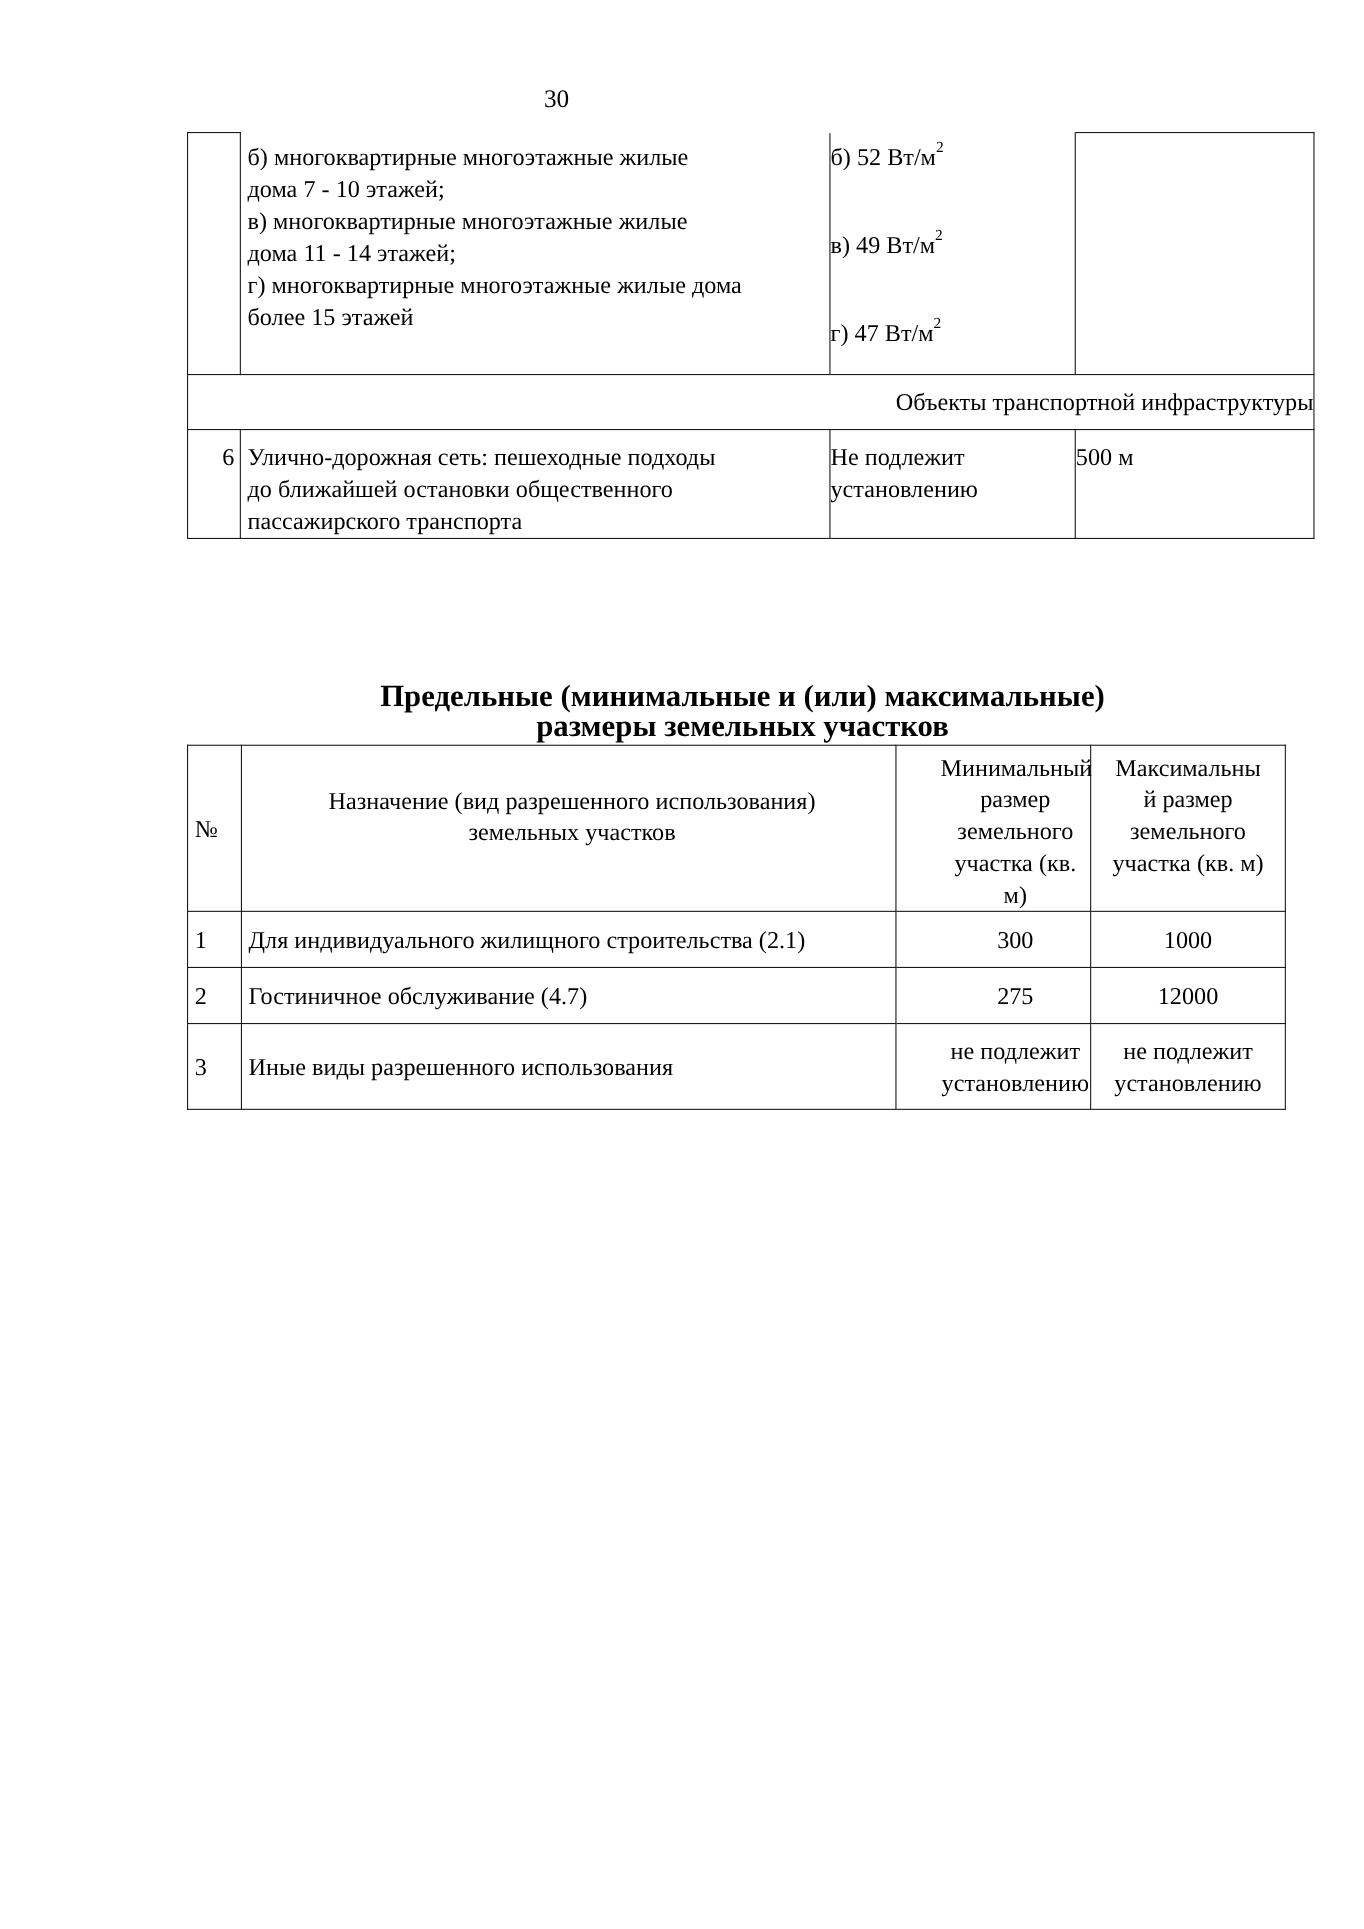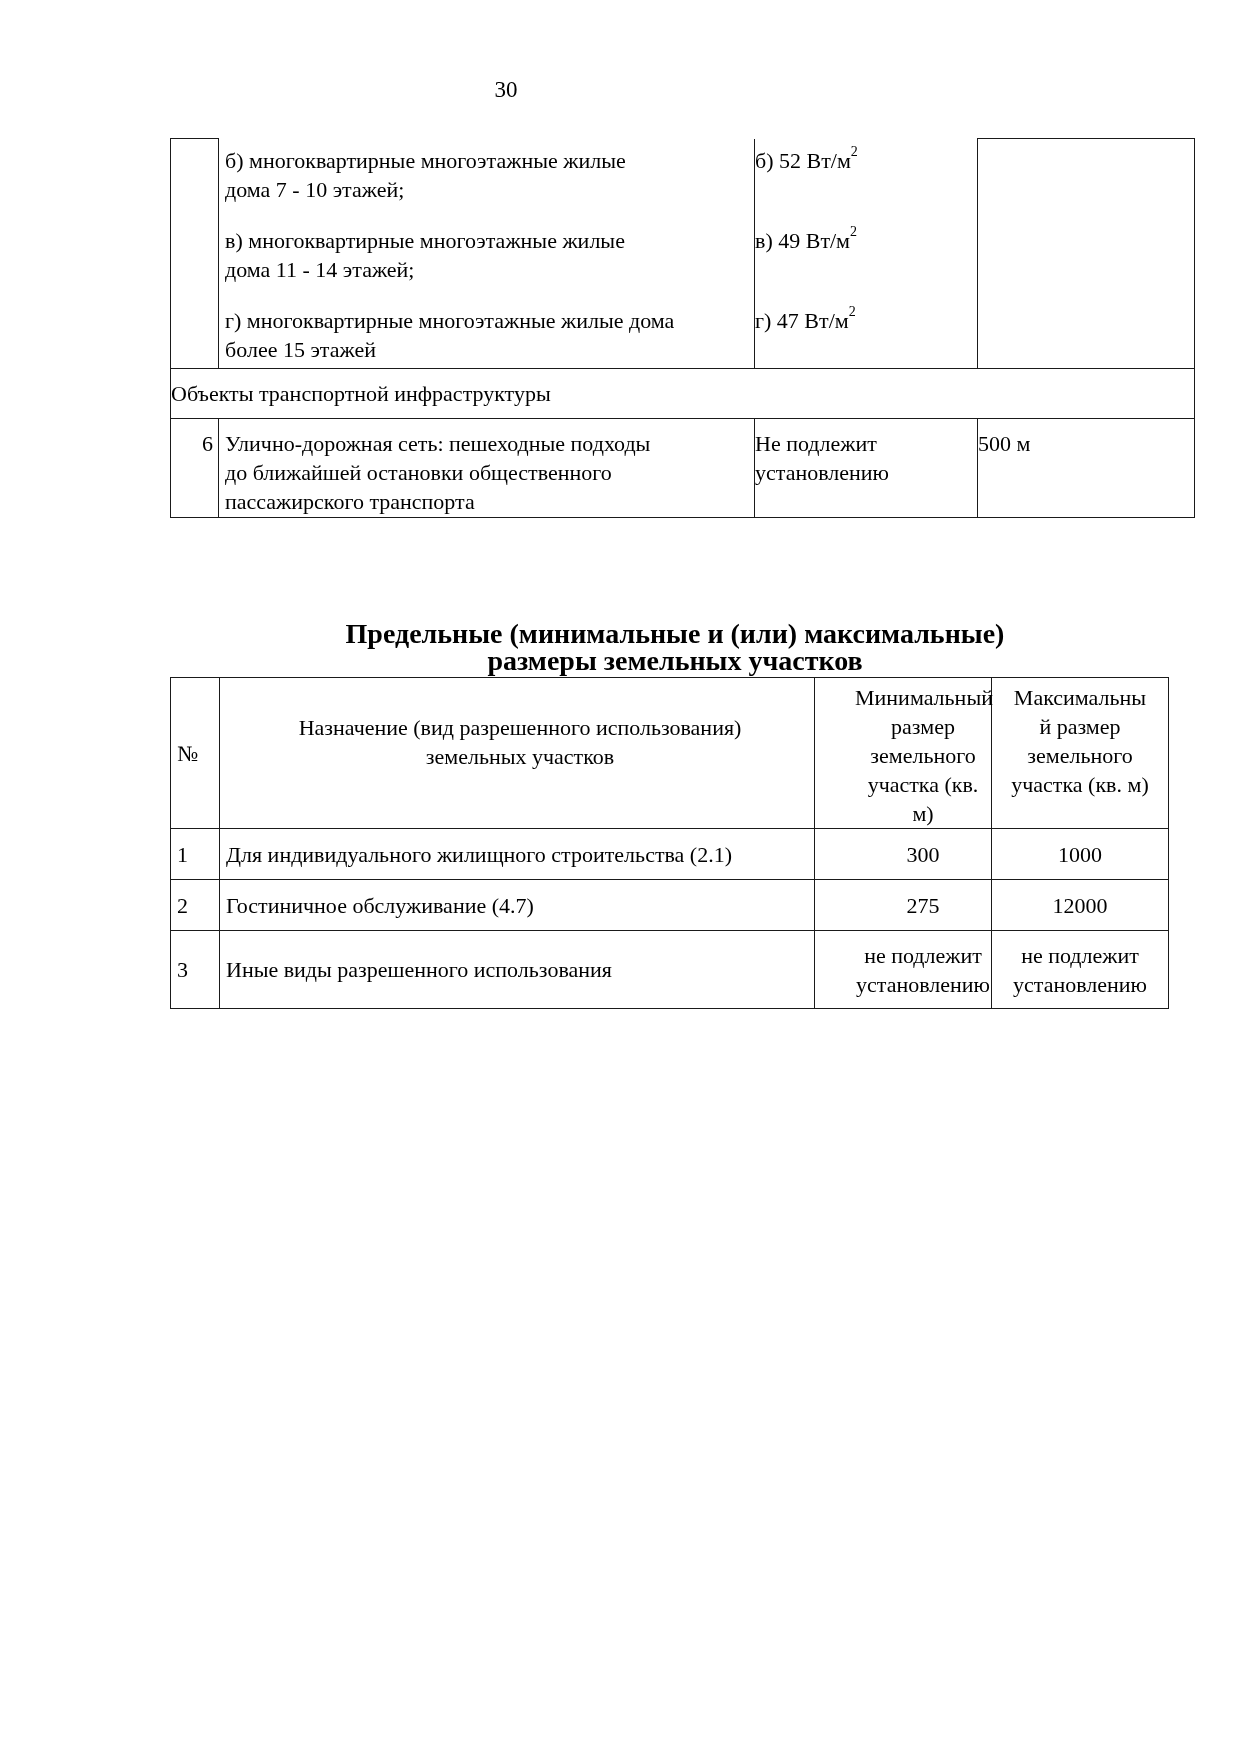--- a/index.html
+++ b/index.html
@@ -10,34 +10,34 @@
       font-size: 22px;
     }
     .page-number {
       position: absolute; left: 0; width: 1012px; top: 76px;
       text-align: center; font-size: 23px; line-height: 28px;
     }
     table { border-collapse: collapse; position: absolute; table-layout: fixed; }
     td { border: 1.5px solid #1a1a1a; vertical-align: top; padding: 0; line-height: 29px; }
 
     
-    #t1 { left: 170px; top: 138px; width: 1010px; }
+    #t1 { left: 170px; top: 120px; width: 1010px; }
     #t1 td.c-num { width: 42px; text-align: right; padding-right: 5px; }
     #t1 td.c-name { width: 525px; padding-left: 6px; padding-right: 4px; }
     #t1 td.c-val { width: 222px; text-align: left; }
     #t1 td.c-lim { width: 216px; text-align: left; }
     #t1 tr.top-row td { border-top: 1.5px solid #1a1a1a; }
     #t1 tr.top-row td.open-top { border-top: none; }
     .sub-item { display: block; }
-    .sub-item + .sub-item { margin-top: 22px; }
+    .sub-item + .sub-item { }
     .sub-val { display: block; height: 58px; padding-top: 6px; box-sizing: border-box; }
     .sub-val + .sub-val { margin-top: 22px; }
     .name-block { padding-top: 7px; padding-bottom: 4px; }
     sup { font-size: 14px; line-height: 0; position: relative; top: -3px; vertical-align: super; }
-    #t1 td.section-title { text-align: left; height: 49px; vertical-align: middle; line-height: 29px; }
+    #t1 td.section-title { text-align: right; height: 49px; vertical-align: middle; line-height: 29px; }
     #t1 tr.row6 td { padding-top: 10px; height: 99px; box-sizing: border-box; }
 
     
     .title2 {
       position: absolute; left: 170px; width: 1010px; top: 620px;
       text-align: center; font-weight: bold; font-size: 28px; line-height: 27px;
     }
     .title2 span { display: block; }
 
     

